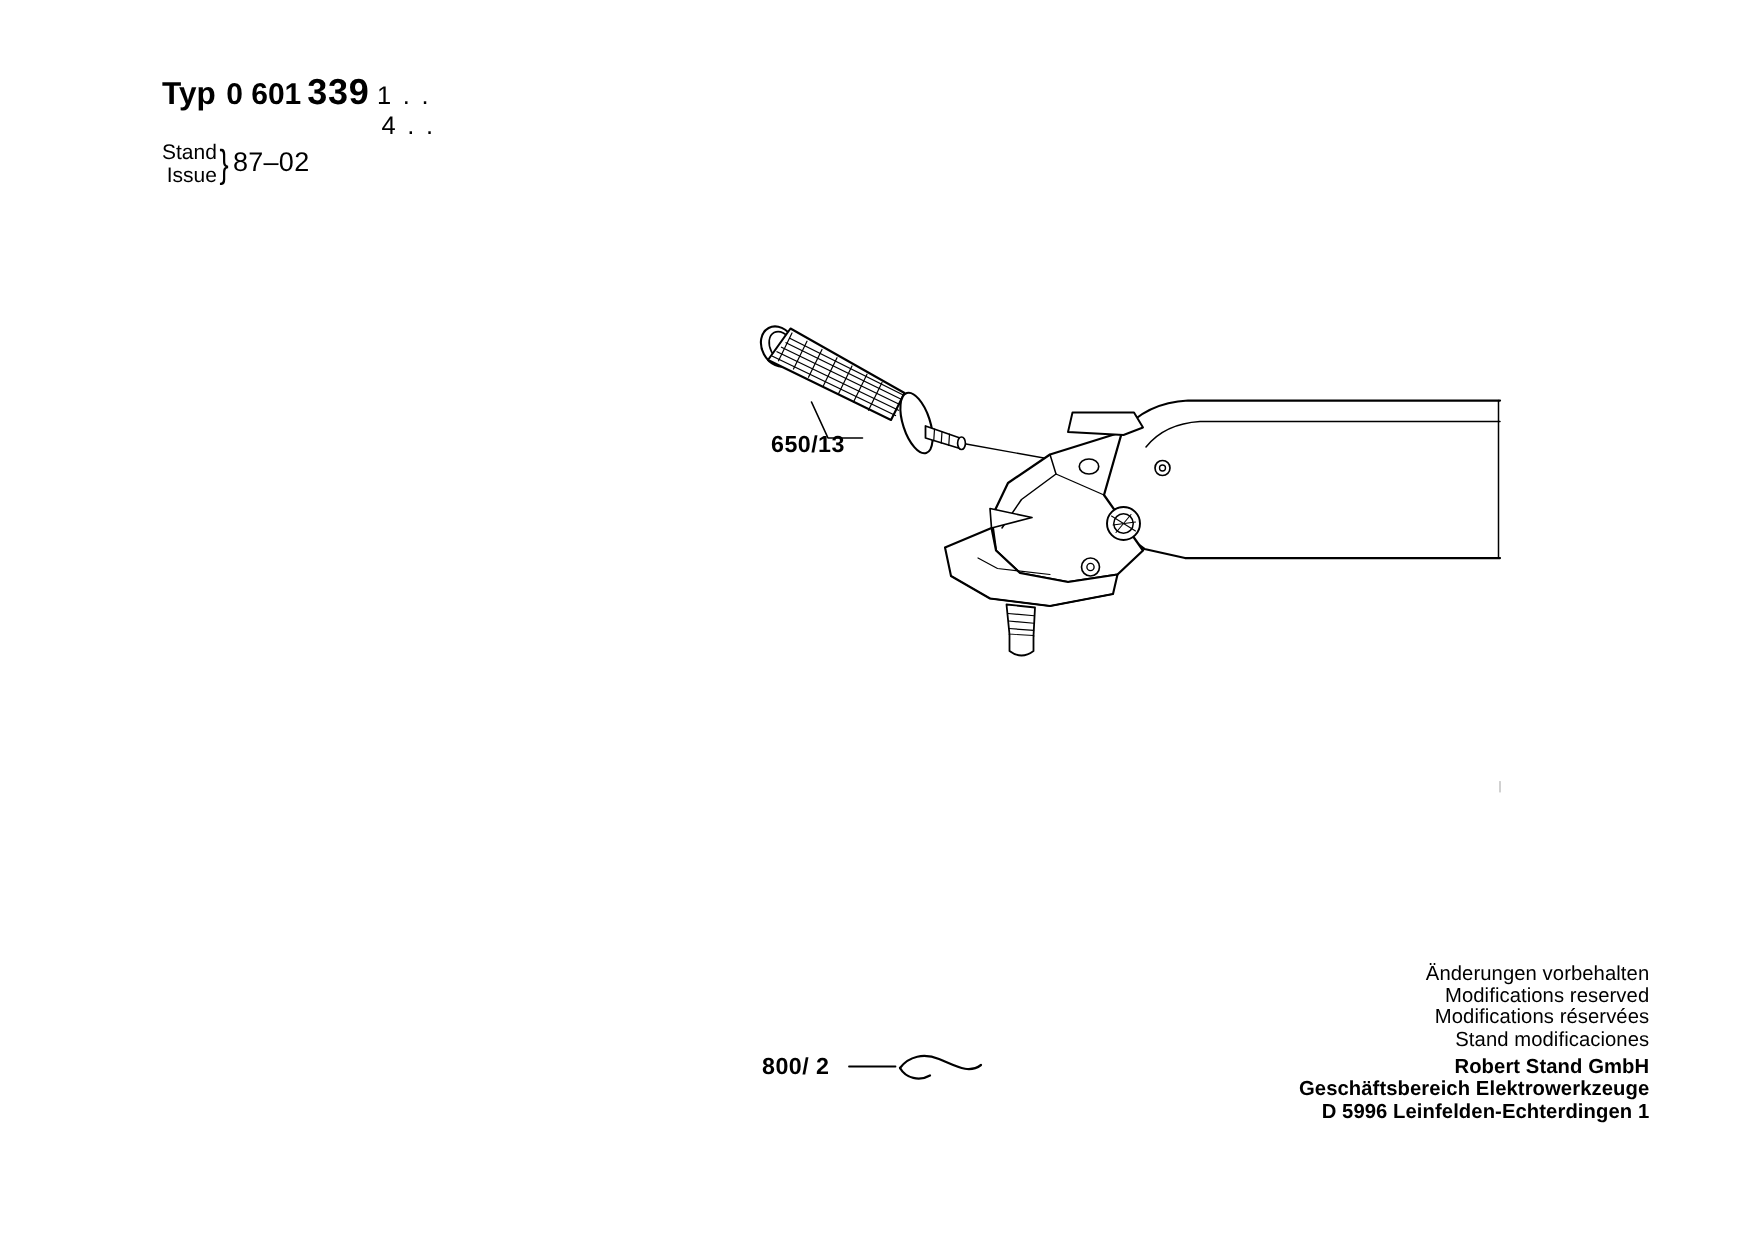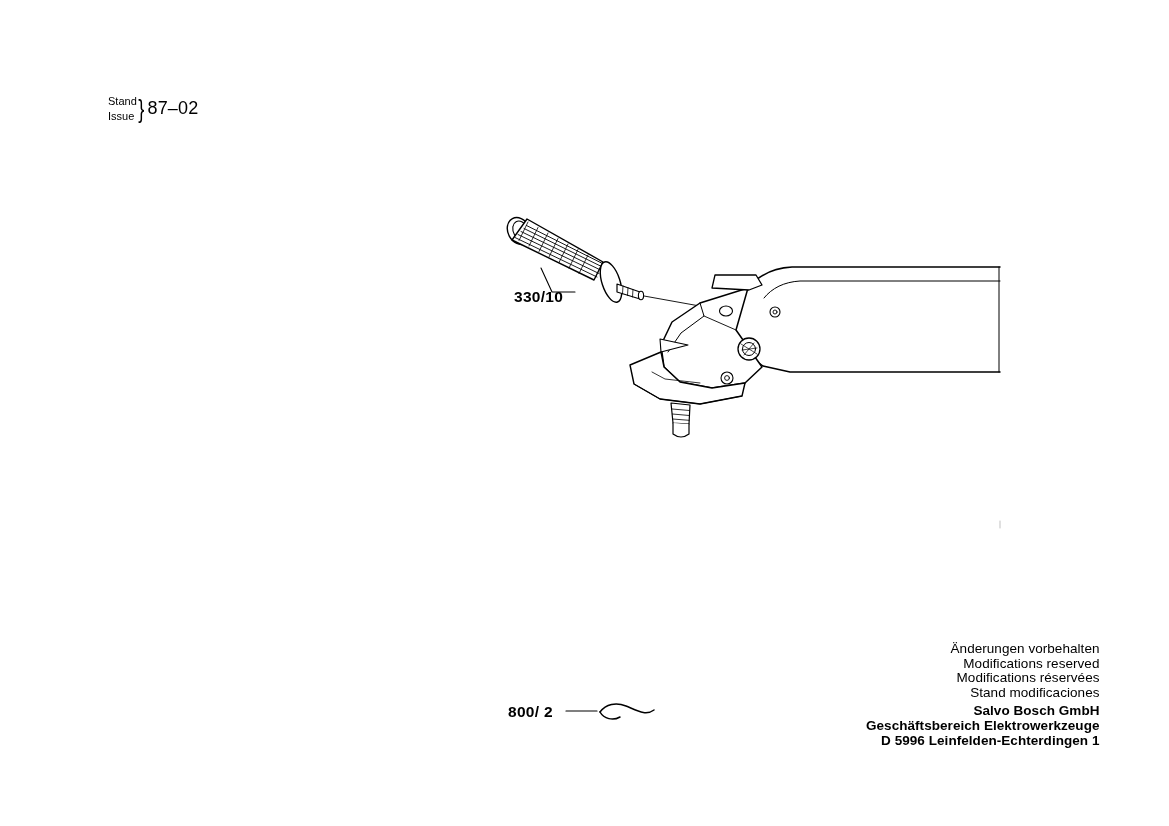--- a/index.html
+++ b/index.html
@@ -56,23 +56,23 @@
 
   #stand-block {
     position: absolute;
     left: 108px;
     top: 94px;
     display: flex;
     align-items: center;
     white-space: nowrap;
   }
   .stand-labels {
-    font-size: 11px;
+    font-size: 14px;
     line-height: 14.5px;
-    text-align: left;
+    text-align: right;
   }
   .stand-brace {
     font-size: 26px;
     line-height: 18px;
     margin-left: 0px;
     margin-right: 2px;
     font-weight: normal;
     transform: scaleX(0.7);
   }
   .stand-date {
@@ -119,20 +119,31 @@
   }
   .foot-gap {
     height: 4px;
   }
 </style>
 </head>
 <body>
 
 <div id="page">
 
+  <div id="header">
+    <div class="typ-line">
+      <span class="typ-word">Typ</span>
+      <span class="typ-num-small">0 601</span>
+      <span class="typ-num-big">339</span>
+      <span class="typ-suffix-wrap">
+        <span class="typ-suffix">1 . .</span>
+        <span class="typ-suffix second">4 . .</span>
+      </span>
+    </div>
+  </div>
 
   <div id="stand-block">
     <div class="stand-labels">
       <div>Stand</div>
       <div>Issue</div>
     </div>
     <div class="stand-brace">}</div>
     <div class="stand-date">87–02</div>
   </div>
 
@@ -223,27 +234,27 @@
 
       <path d="M 600 712 C 606 704 616 702 626 706 C 638 711 646 716 654 710" fill="none" stroke="#000000" stroke-width="1.5"></path>
       <path d="M 600 712 C 604 719 613 721 620 717" fill="none" stroke="#000000" stroke-width="1.5"></path>
 
       <line x1="566" y1="711" x2="597" y2="711" stroke="#000000" stroke-width="1.2"></line>
 
       <line x1="1000" y1="521" x2="1000" y2="528" stroke="#000000" stroke-width="0.7" opacity="0.35"></line>
     </g>
   </svg>
 
-  <div class="callout" id="callout-650">330/10</div>
+  <div class="callout" id="callout-650">650/13</div>
   <div class="callout" id="callout-800">800/ 2</div>
 
   <div id="footer">
     <div class="foot-line">Änderungen vorbehalten</div>
     <div class="foot-line">Modifications reserved</div>
     <div class="foot-line">Modifications réservées</div>
     <div class="foot-line">Stand modificaciones</div>
     <div class="foot-gap"></div>
-    <div class="foot-line bold">Salvo Bosch GmbH</div>
+    <div class="foot-line bold">Robert Stand GmbH</div>
     <div class="foot-line bold">Geschäftsbereich Elektrowerkzeuge</div>
     <div class="foot-line bold">D 5996 Leinfelden-Echterdingen 1</div>
   </div>
 
 </div>
 
 </body></html>

